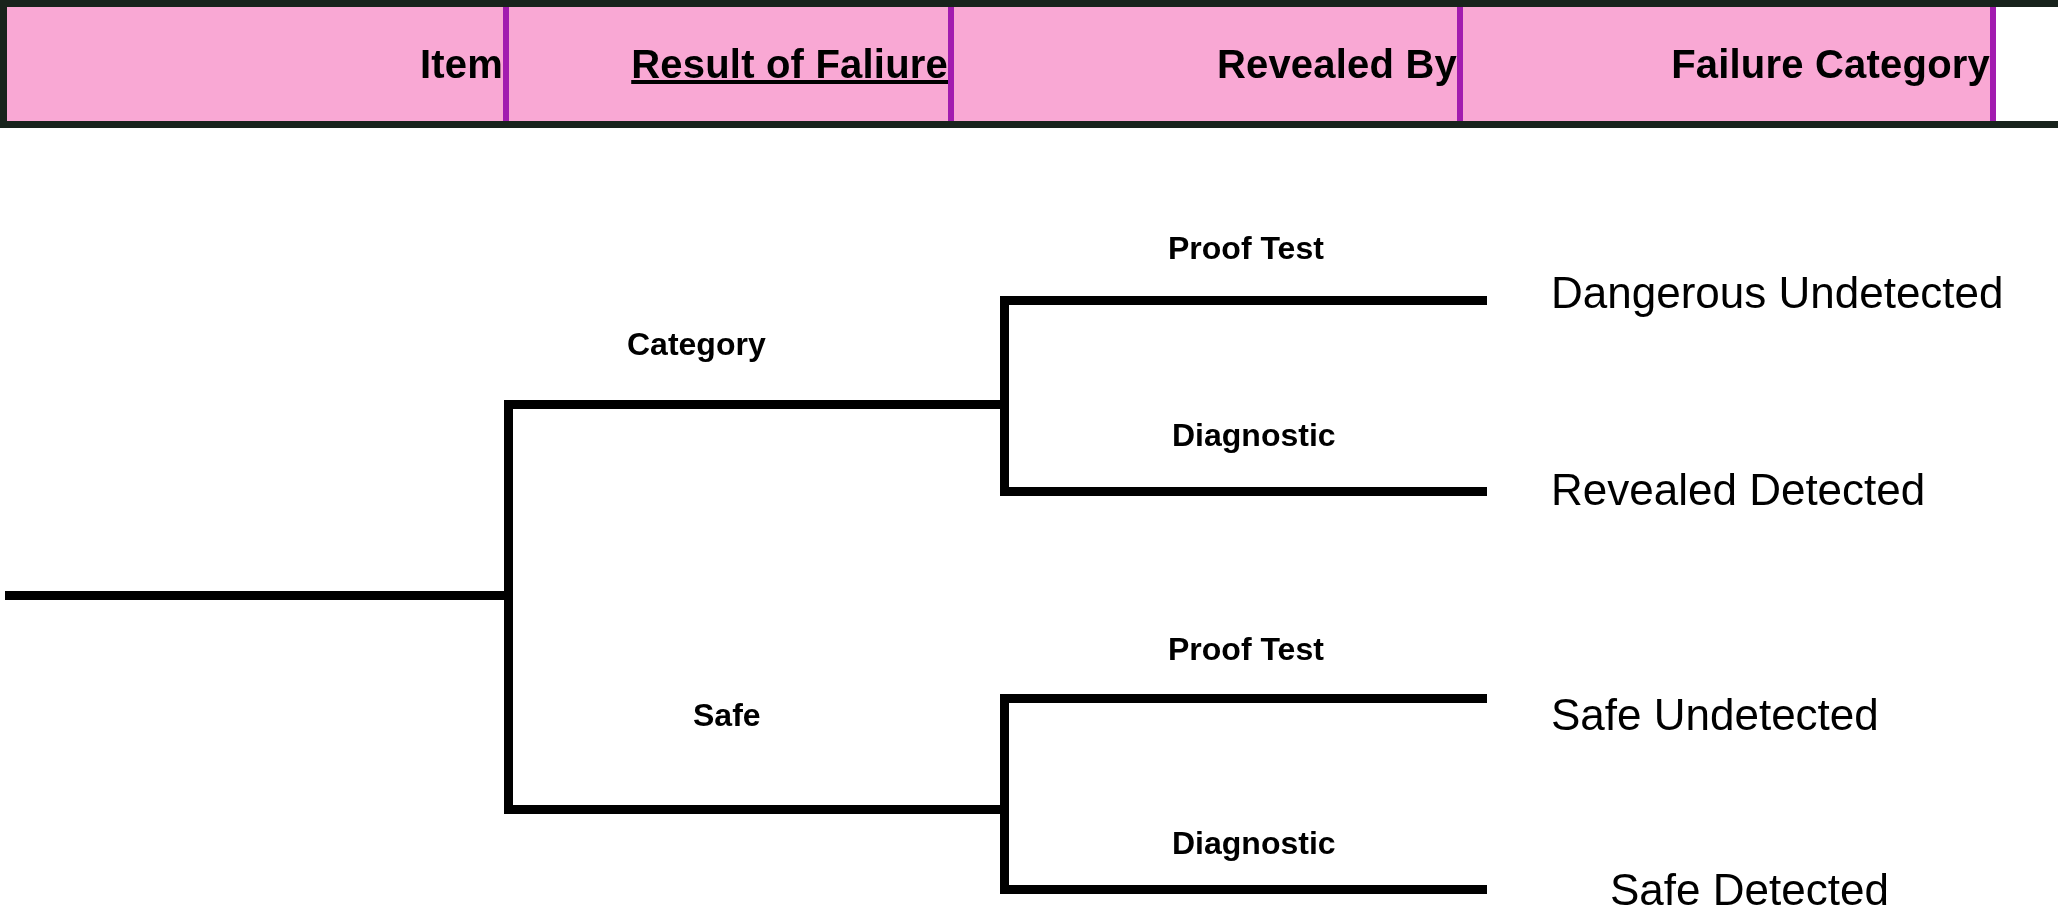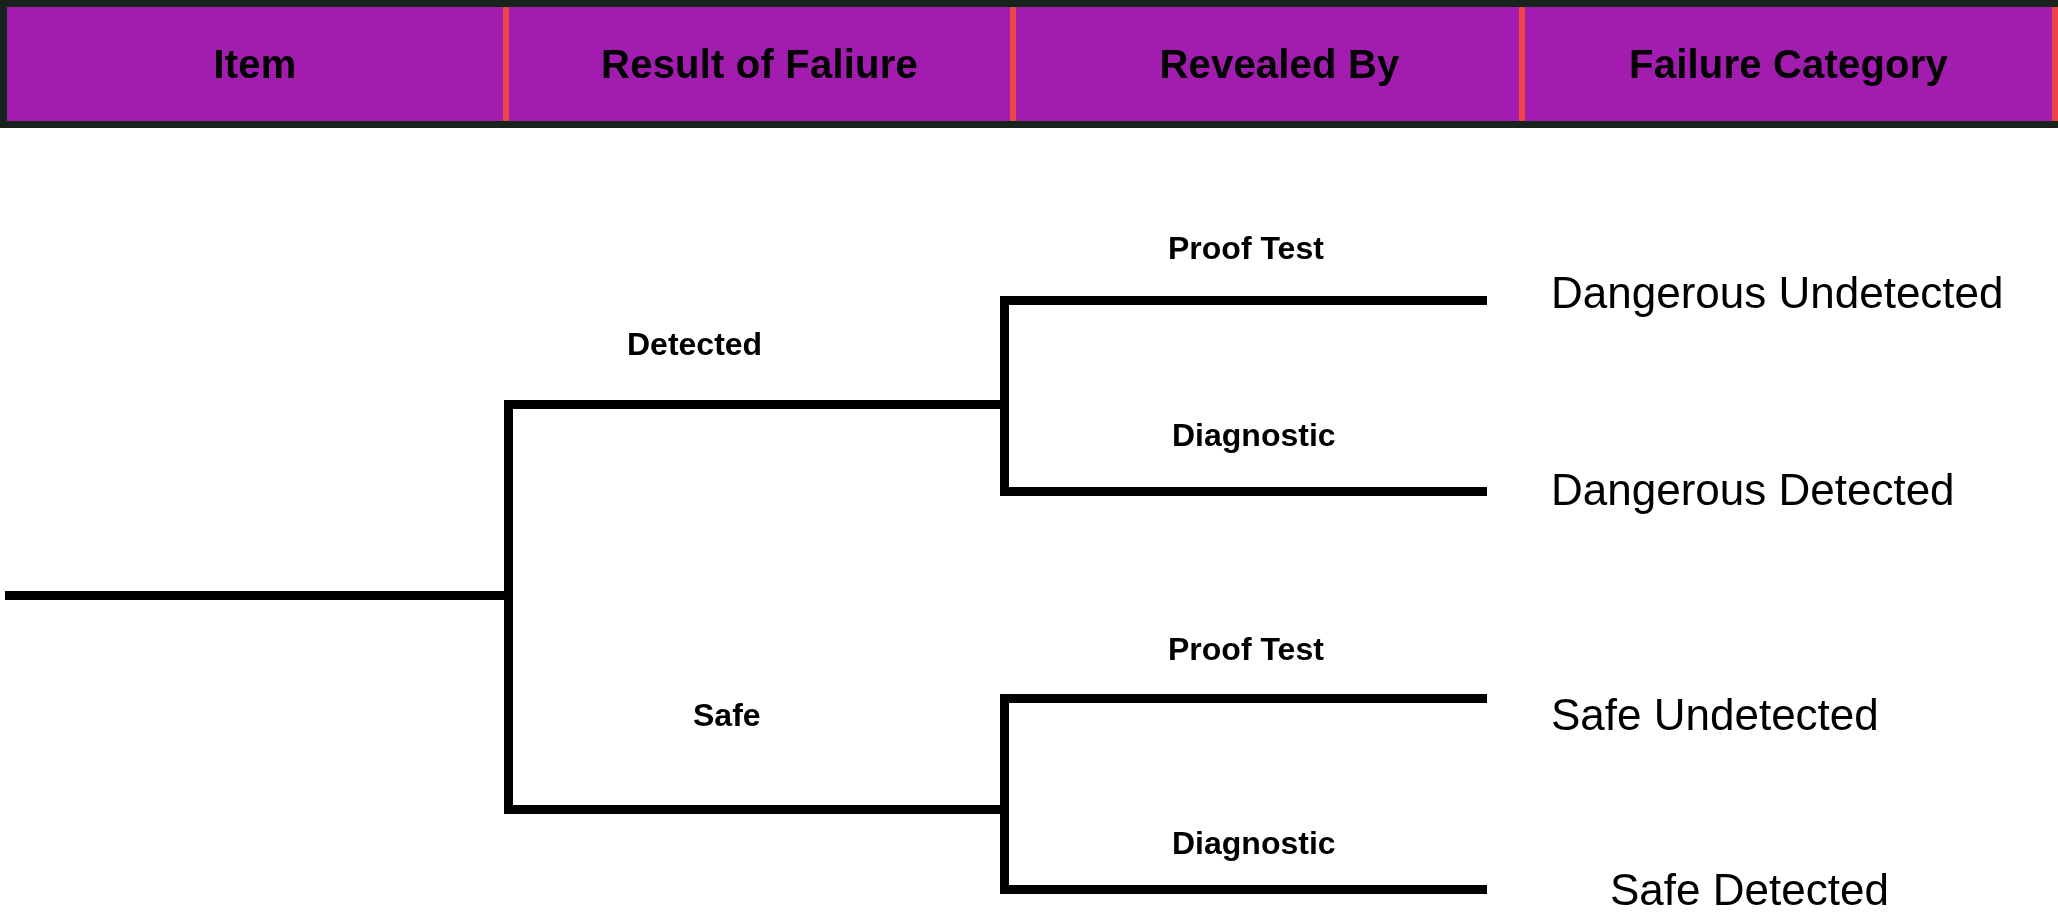--- a/index.html
+++ b/index.html
@@ -22,39 +22,39 @@
     width:2058px;
     height:128px;
     box-sizing:border-box;
     border-top:7px solid #18231c;
     border-bottom:7px solid #18231c;
     display:flex;
   }
   .hdr-cell{
     position:relative;
     box-sizing:border-box;
-    background:#a21caf;
+    background:#f9a8d4;
     border-left:7px solid #18231c;
-    border-right:6px solid #ef4444;
+    border-right:6px solid #a21caf;
     display:flex;
     align-items:center;
-    justify-content:center;
+    justify-content:flex-end;
     overflow:hidden;
   }
   .hdr-cell:not(:first-child){ border-left:none; }
   .hdr-cell .hdr-label{
     font-size:40px;
     font-weight:bold;
     color:#000000;
     letter-spacing:0.2px;
     white-space:nowrap;
     line-height:1;
   }
   .c0{ width:509px; }
-  .c1{ width:507px; }
+  .c1{ width:445px;text-decoration:underline; }
   .c2{ width:509px;padding-left:24px; }
   .c3{ width:533px; }
 
   
   #tree{
     position:absolute;
     left:0; top:0;
     width:2058px;
     height:918px;
   }
@@ -105,34 +105,34 @@
     </div>
   </div>
 
   <div id="tree">
 
     <div class="hline" style="left:5px; top:591px; width:506px;"></div>
 
     <div class="vline" style="left:504px; top:400px; height:414px;"></div>
 
     <div class="hline" style="left:504px; top:400px; width:505px;"></div>
-    <div class="branch-label" style="left:627px; top:328px;">Detected</div>
+    <div class="branch-label" style="left:627px; top:328px;">Category</div>
 
     <div class="hline" style="left:504px; top:805px; width:505px;"></div>
     <div class="branch-label" style="left:693px; top:699px;">Safe</div>
 
     <div class="vline" style="left:1000px; top:296px; height:200px;"></div>
 
     <div class="hline" style="left:1000px; top:296px; width:487px;"></div>
     <div class="branch-label" style="left:1168px; top:232px;">Proof Test</div>
     <div class="leaf-label" style="left:1551px; top:271px;">Dangerous Undetected</div>
 
     <div class="hline" style="left:1000px; top:487px; width:487px;"></div>
     <div class="branch-label" style="left:1172px; top:419px;">Diagnostic</div>
-    <div class="leaf-label" style="left:1551px; top:468px;">Dangerous Detected</div>
+    <div class="leaf-label" style="left:1551px; top:468px;">Revealed Detected</div>
 
     <div class="vline" style="left:1000px; top:694px; height:200px;"></div>
 
     <div class="hline" style="left:1000px; top:694px; width:487px;"></div>
     <div class="branch-label" style="left:1168px; top:633px;">Proof Test</div>
     <div class="leaf-label" style="left:1551px; top:673px;margin-top:20px;">Safe Undetected</div>
 
     <div class="hline" style="left:1000px; top:885px; width:487px;"></div>
     <div class="branch-label" style="left:1172px; top:827px;">Diagnostic</div>
     <div class="leaf-label" style="left:1610px; top:868px;">Safe Detected</div>

